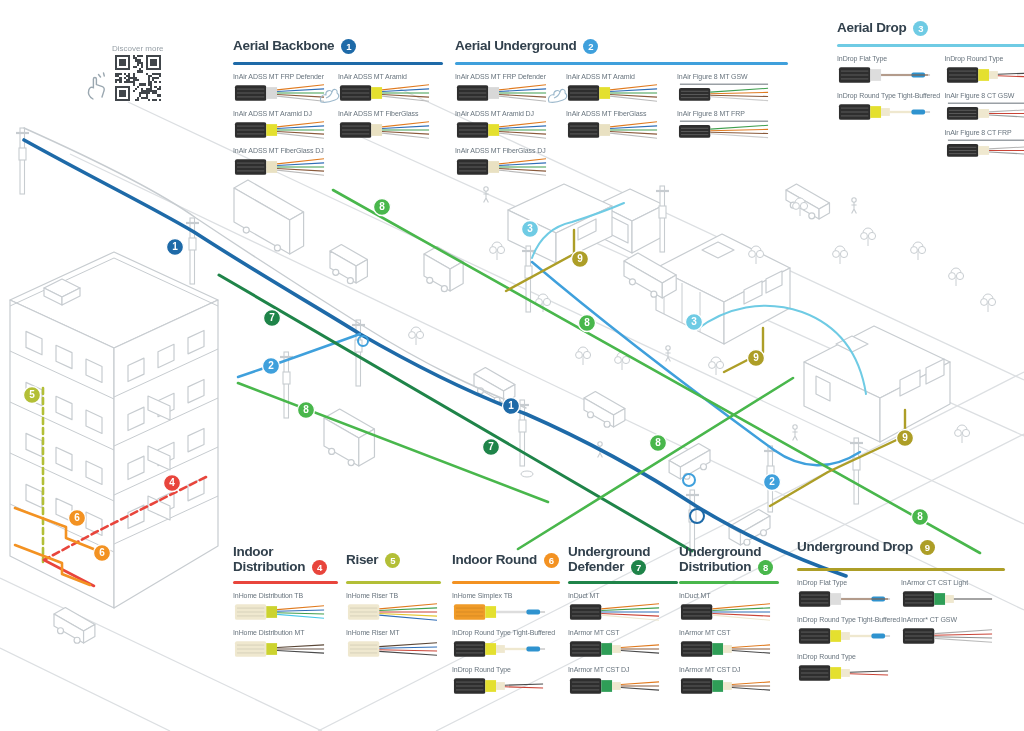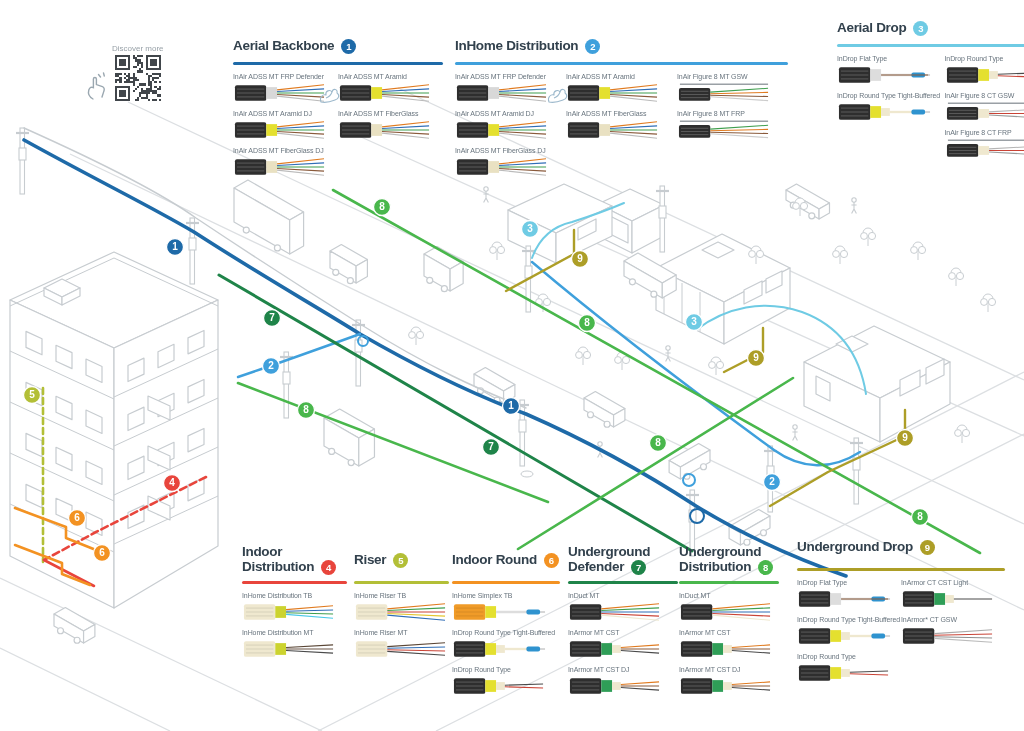--- a/index.html
+++ b/index.html
@@ -690,21 +690,21 @@
                 <line x1="45" y1="13.6" x2="93" y2="16.2" stroke="#8a5a3b" stroke-width="1.1"></line>
                 <line x1="45" y1="15.2" x2="93" y2="20.4" stroke="#bbbbbb" stroke-width="1.1"></line>
               </svg>
             </div>
           </div>
         </div>
       </div>
       <div class="panel top" style="left: 455px; top: 34px; width: 333px;">
         <div class="phead">
           <div class="tline">
-            <span class="ptitle-line">InHome Distribution</span>
+            <span class="ptitle-line">Aerial Underground</span>
             <span class="num" style="background: rgb(63, 160, 220);">2</span>
           </div>
         </div>
         <div class="rule" style="background: rgb(63, 160, 220);"></div>
         <div class="cols">
           <div class="col">
             <div class="item">
               <div class="lbl">InAir ADSS MT FRP Defender</div>
               <svg class="cable" width="94" height="24" viewBox="0 0 96 24">
                 <rect x="2" y="4" width="32" height="16" rx="2" fill="#2e2e2e"></rect>
@@ -894,21 +894,21 @@
                 <line x1="4" y1="16.75" x2="32" y2="16.75" stroke="rgba(255,255,255,.22)" stroke-width="1"></line>
                 <rect x="34" y="9" width="11" height="9" fill="#efe8cf"></rect>
                 <line x1="45" y1="11.9" x2="93" y2="9.3" stroke="#b5b5b5" stroke-width="1.1"></line>
                 <line x1="45" y1="13.5" x2="93" y2="13.5" stroke="#c94336" stroke-width="1.1"></line>
                 <line x1="45" y1="15.1" x2="93" y2="17.7" stroke="#9b9b9b" stroke-width="1.1"></line>
               </svg>
             </div>
           </div>
         </div>
       </div>
-      <div class="panel bottom" style="left: 242px; top: 543px; width: 105px;">
+      <div class="panel bottom" style="left: 233px; top: 543px; width: 105px;">
         <div class="phead">
           <div class="ptitle-line">Indoor</div>
           <div class="tline">
             <span class="ptitle-line">Distribution</span>
             <span class="num" style="background: rgb(232, 69, 60);">4</span>
           </div>
         </div>
         <div class="rule" style="background: rgb(232, 69, 60);"></div>
         <div class="cols">
           <div class="col">
@@ -935,21 +935,21 @@
                 <line x1="4" y1="16" x2="32" y2="16" stroke="rgba(0,0,0,.10)" stroke-width="1"></line>
                 <rect x="34" y="6" width="11" height="12" fill="#ccd32f"></rect>
                 <line x1="45" y1="10.4" x2="93" y2="7.8" stroke="#5a4636" stroke-width="1.1"></line>
                 <line x1="45" y1="12" x2="93" y2="12" stroke="#6b5547" stroke-width="1.1"></line>
                 <line x1="45" y1="13.6" x2="93" y2="16.2" stroke="#4a4a4a" stroke-width="1.1"></line>
               </svg>
             </div>
           </div>
         </div>
       </div>
-      <div class="panel bottom" style="left: 354px; top: 543px; width: 95px;">
+      <div class="panel bottom" style="left: 346px; top: 543px; width: 95px;">
         <div class="phead">
           <div class="tline">
             <span class="ptitle-line">Riser</span>
             <span class="num" style="background: rgb(179, 191, 55);">5</span>
           </div>
         </div>
         <div class="rule" style="background: rgb(179, 191, 55);"></div>
         <div class="cols">
           <div class="col">
             <div class="item">

